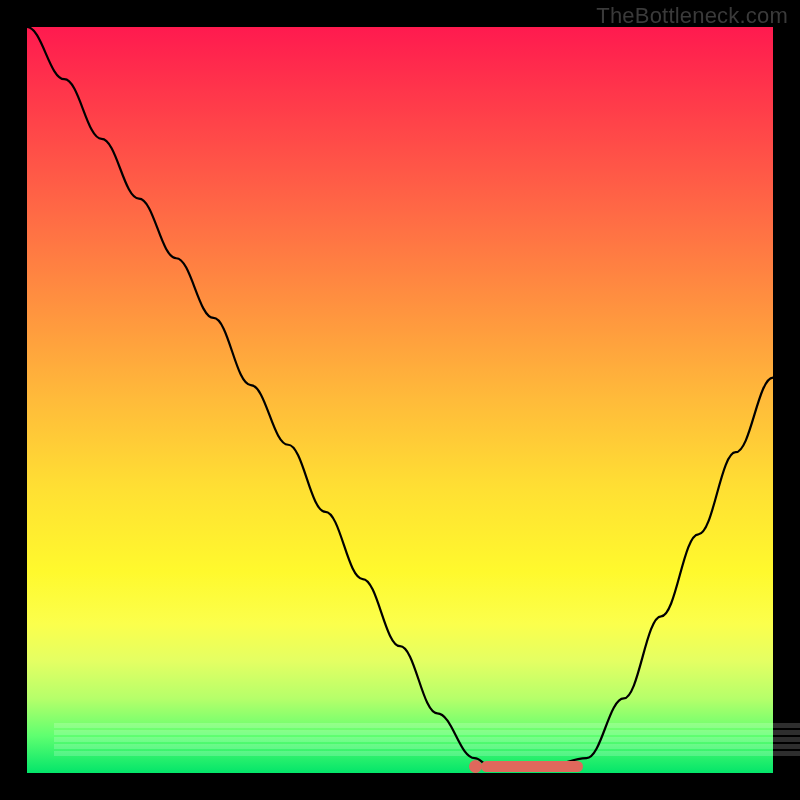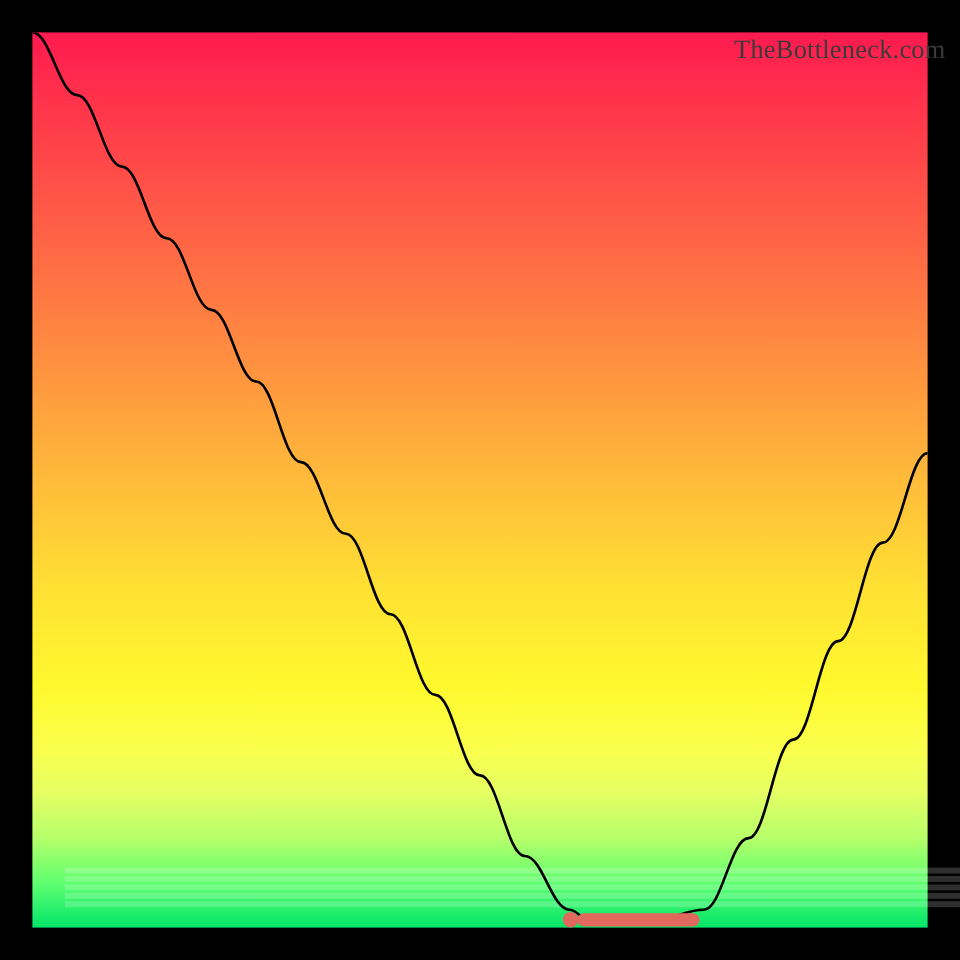--- a/index.html
+++ b/index.html
@@ -2,27 +2,26 @@
 <html><head>
 <meta charset="utf-8">
 <style>
   * { margin: 0; padding: 0; box-sizing: border-box; }
   html, body { width: 800px; height: 800px; background: #000; overflow: hidden; }
   .wrap { position: relative; width: 800px; height: 800px; }
   .watermark {
     position: absolute;
     top: 3px;
     right: 12px;
-    font-family: Liberation Serif, serif;
+    font-family: Liberation Sans, sans-serif;
     font-size: 22px;
     font-weight: 500;
     color: #3a3a3a;
     z-index: 10;
     letter-spacing: 0.2px;
-    margin-top: 25px;
   }
   .plot-area {
     position: absolute;
     left: 27px;
     top: 27px;
     width: 746px;
     height: 746px;
     background: linear-gradient(to bottom,
       #ff1a4f 0%,
       #ff3a4a 10%,

